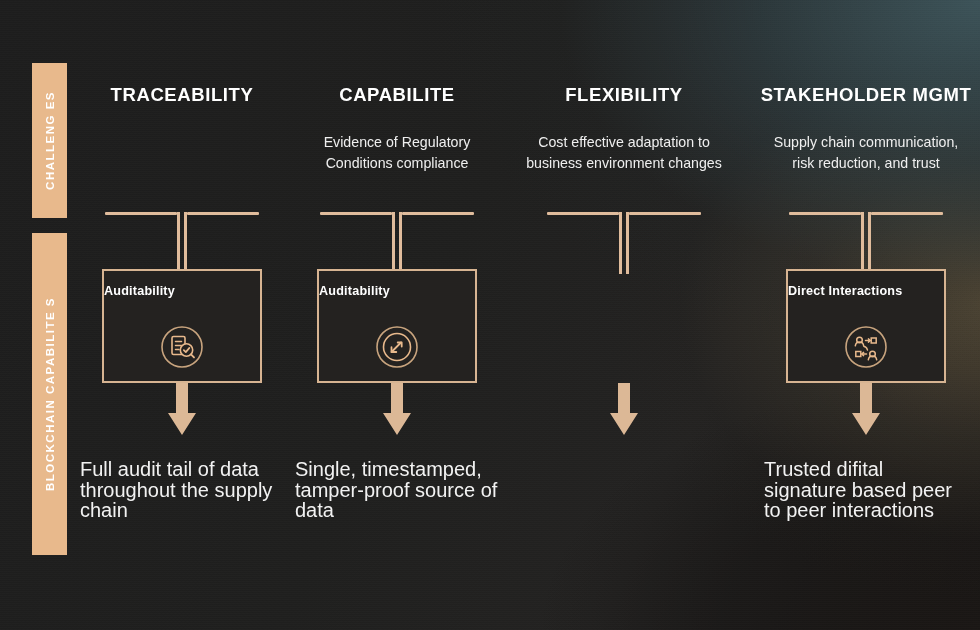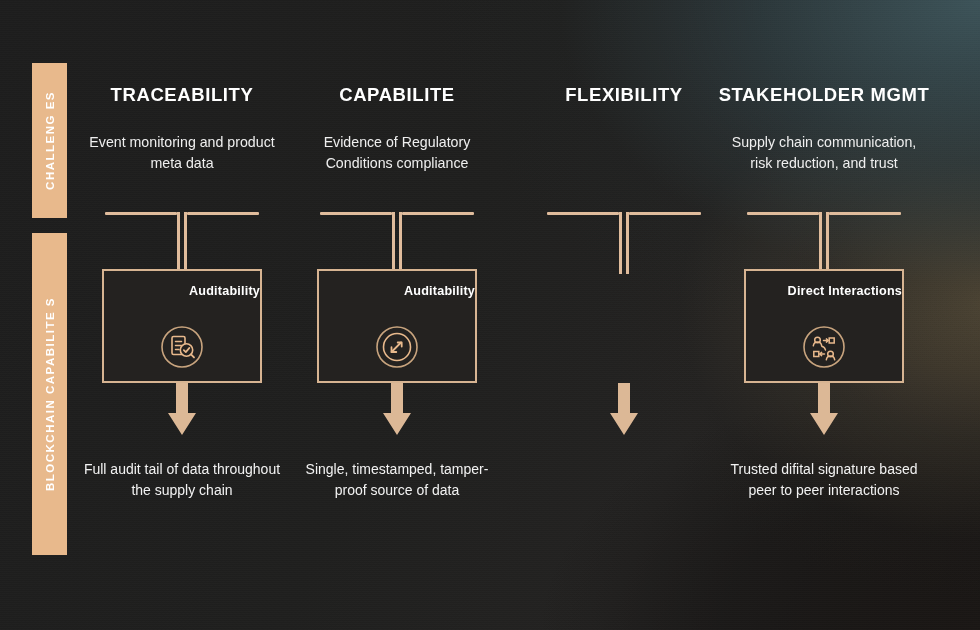--- a/index.html
+++ b/index.html
@@ -45,21 +45,21 @@
     white-space:nowrap;
   }
   #rail-challenges { top:63px; height:155px; }
   #rail-capabilities { top:233px; height:322px; }
 
   
   .col { position:absolute; top:0; width:212px; height:630px; }
   #col-0 { left:76px; }
   #col-1 { left:291px; }
   #col-2 { left:518px; }
-  #col-3 { left:718px; }
+  #col-3 { left:760px; }
 
   .col-title {
     position:absolute; top:84px; left:0; width:100%;
     text-align:center;
     color:#ffffff;
     font-size:18.5px;
     font-weight:700;
     letter-spacing:0.6px;
   }
   .col-challenge {
@@ -89,64 +89,62 @@
   
   .cap-box {
     position:absolute;
     top:269px; left:26px;
     width:160px; height:114px;
     border:2px solid #d7b492;
     background:#242220;
   }
   .cap-label {
     position:absolute; top:13px; left:0; width:100%;
-    text-align:right;
+    text-align:left;
     color:#ffffff;
     font-size:12.6px;
     font-weight:700;
     line-height:15px;
     letter-spacing:0.2px;
   }
   .cap-icon {
     position:absolute; bottom:11px; left:50%;
     transform:translateX(-50%);
     width:46px; height:46px;
   }
   .cap-icon svg { display:block; width:46px; height:46px; }
 
   
   .arrow { position:absolute; top:383px; left:0; width:212px; height:56px; }
   .arrow svg { position:absolute; left:50%; transform:translateX(-50%); top:0; }
 
   
   .outcome {
     position:absolute; top:459px; left:4px; width:204px;
-    text-align:center;
     color:#f2f2f2;
-    font-size:14px;
+    font-size:20px;
     line-height:20.5px;
   }
 </style>
 </head>
 <body>
 
 <div id="stage">
 
   <div id="grain"></div>
 
   <div class="rail" id="rail-challenges">
     <span class="rail-text">CHALLENG ES</span>
   </div>
   <div class="rail" id="rail-capabilities">
     <span class="rail-text">BLOCKCHAIN CAPABILITE S</span>
   </div>
 
   <div class="col" id="col-0">
     <div class="col-title">TRACEABILITY</div>
-    <div class="col-challenge">Event monitoring and product meta data</div>
 
     <div class="connector">
       <div class="conn-h left"></div>
       <div class="conn-h right"></div>
       <div class="conn-v a"></div>
       <div class="conn-v b"></div>
     </div>
 
     <div class="cap-box">
       <div class="cap-label">Auditability</div>
@@ -203,20 +201,21 @@
       <svg width="34" height="56" viewBox="0 0 34 56">
         <path d="M11 0 L23 0 L23 30 L31 30 L17 52 L3 30 L11 30 Z" fill="#dcb896"></path>
       </svg>
     </div>
 
     <div class="outcome">Single, timestamped, tamper-proof source of data</div>
   </div>
 
   <div class="col" id="col-2">
     <div class="col-title">FLEXIBILITY</div>
+    <div class="col-challenge">Cost effective adaptation to business environment changes</div>
 
     <div class="connector">
       <div class="conn-h left"></div>
       <div class="conn-h right"></div>
       <div class="conn-v a"></div>
       <div class="conn-v b"></div>
     </div>
 
 
     <div class="arrow">

